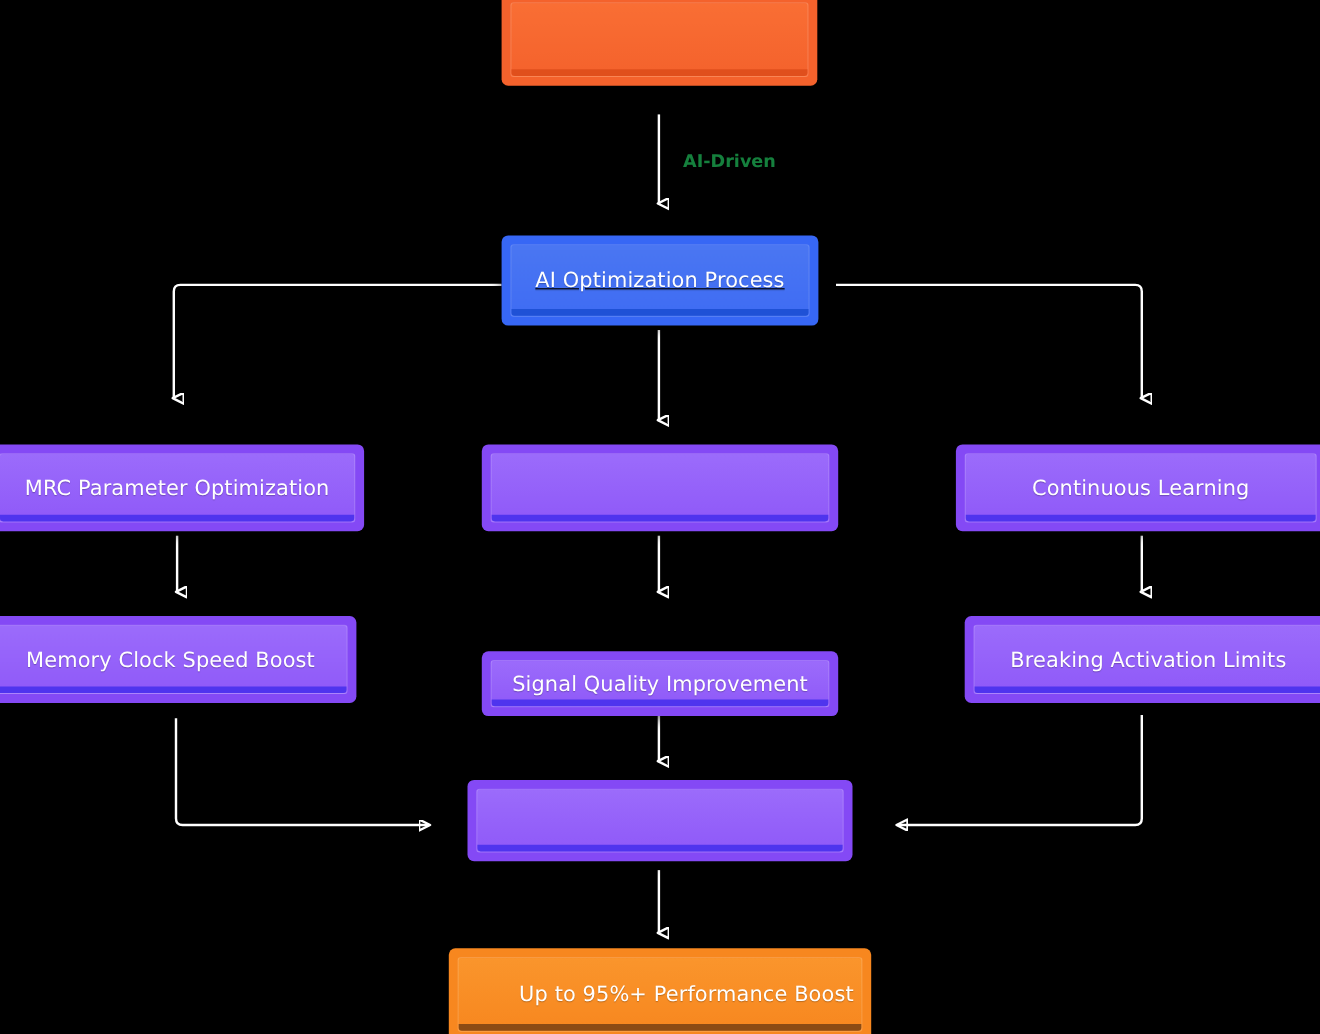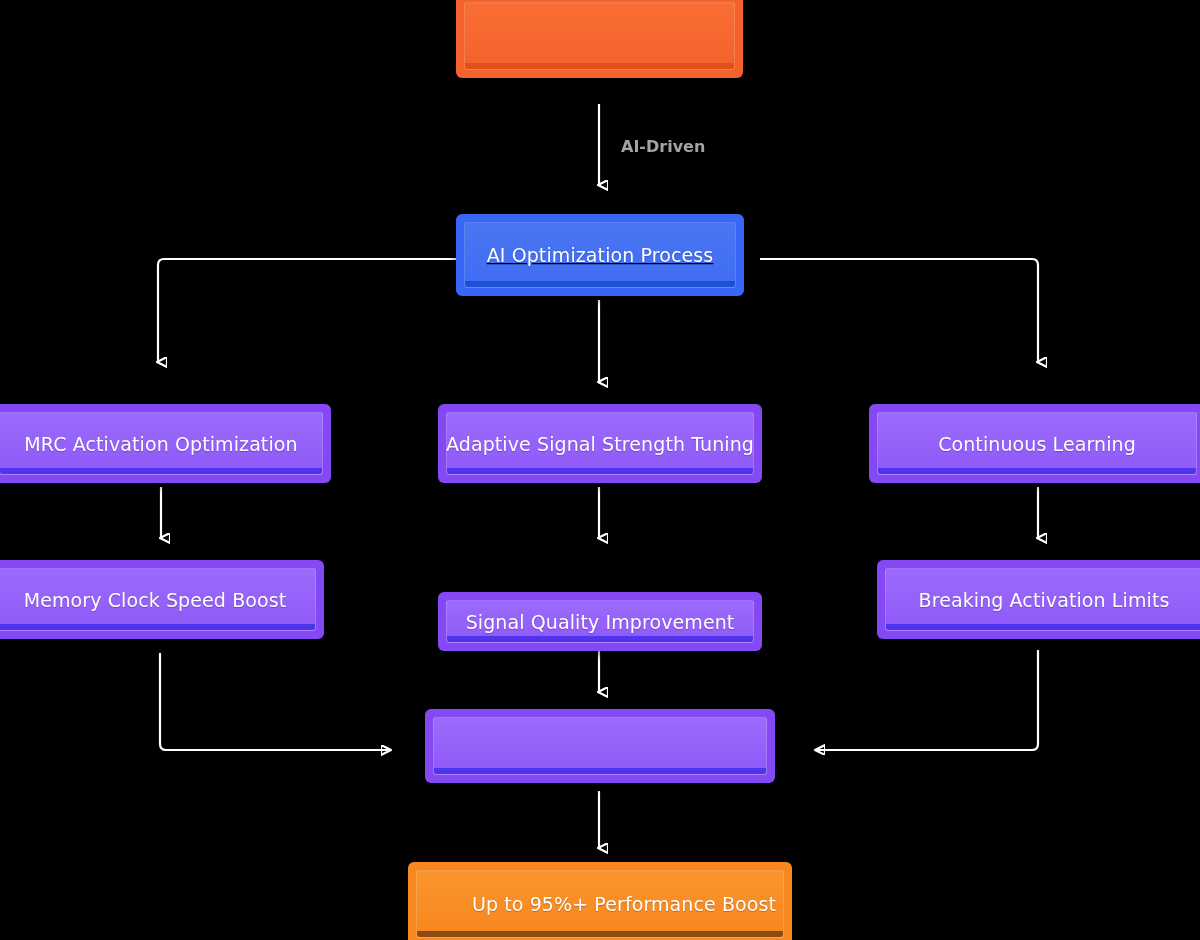--- a/index.html
+++ b/index.html
@@ -97,21 +97,21 @@
   #wires{position:absolute;left:0;top:0;width:1200px;height:940px;z-index:0;}
   #wires path, #wires line{
     stroke:#ffffff;
     stroke-width:2.2;
     fill:none;
     stroke-linecap:butt;
     stroke-linejoin:round;
   }
   .edge-label{
     position:absolute;
-    color:#a3a3a3;
+    color:#15803d;
     font-size:16px;
     font-weight:bold;
     white-space:nowrap;
     z-index:4;
   }
 </style>
 </head>
 <body>
 
 <div id="stage">
@@ -162,28 +162,27 @@
 
   <div class="node n-blue" style="left:456px;top:214px;width:288px;height:82px;">
     <div class="inner">
       <span class="label">AI Optimization Process</span>
       <span class="bar"></span>
     </div>
   </div>
 
   <div class="node n-purple" style="left:-9px;top:404px;width:340px;height:79px;">
     <div class="inner">
-      <span class="label">MRC Activation Optimization</span>
+      <span class="label">MRC Parameter Optimization</span>
       <span class="bar"></span>
     </div>
   </div>
 
   <div class="node n-purple" style="left:438px;top:404px;width:324px;height:79px;">
     <div class="inner">
-      <span class="label">Adaptive Signal Strength Tuning</span>
       <span class="bar"></span>
     </div>
   </div>
 
   <div class="node n-purple" style="left:869px;top:404px;width:336px;height:79px;">
     <div class="inner">
       <span class="label">Continuous Learning</span>
       <span class="bar"></span>
     </div>
   </div>

